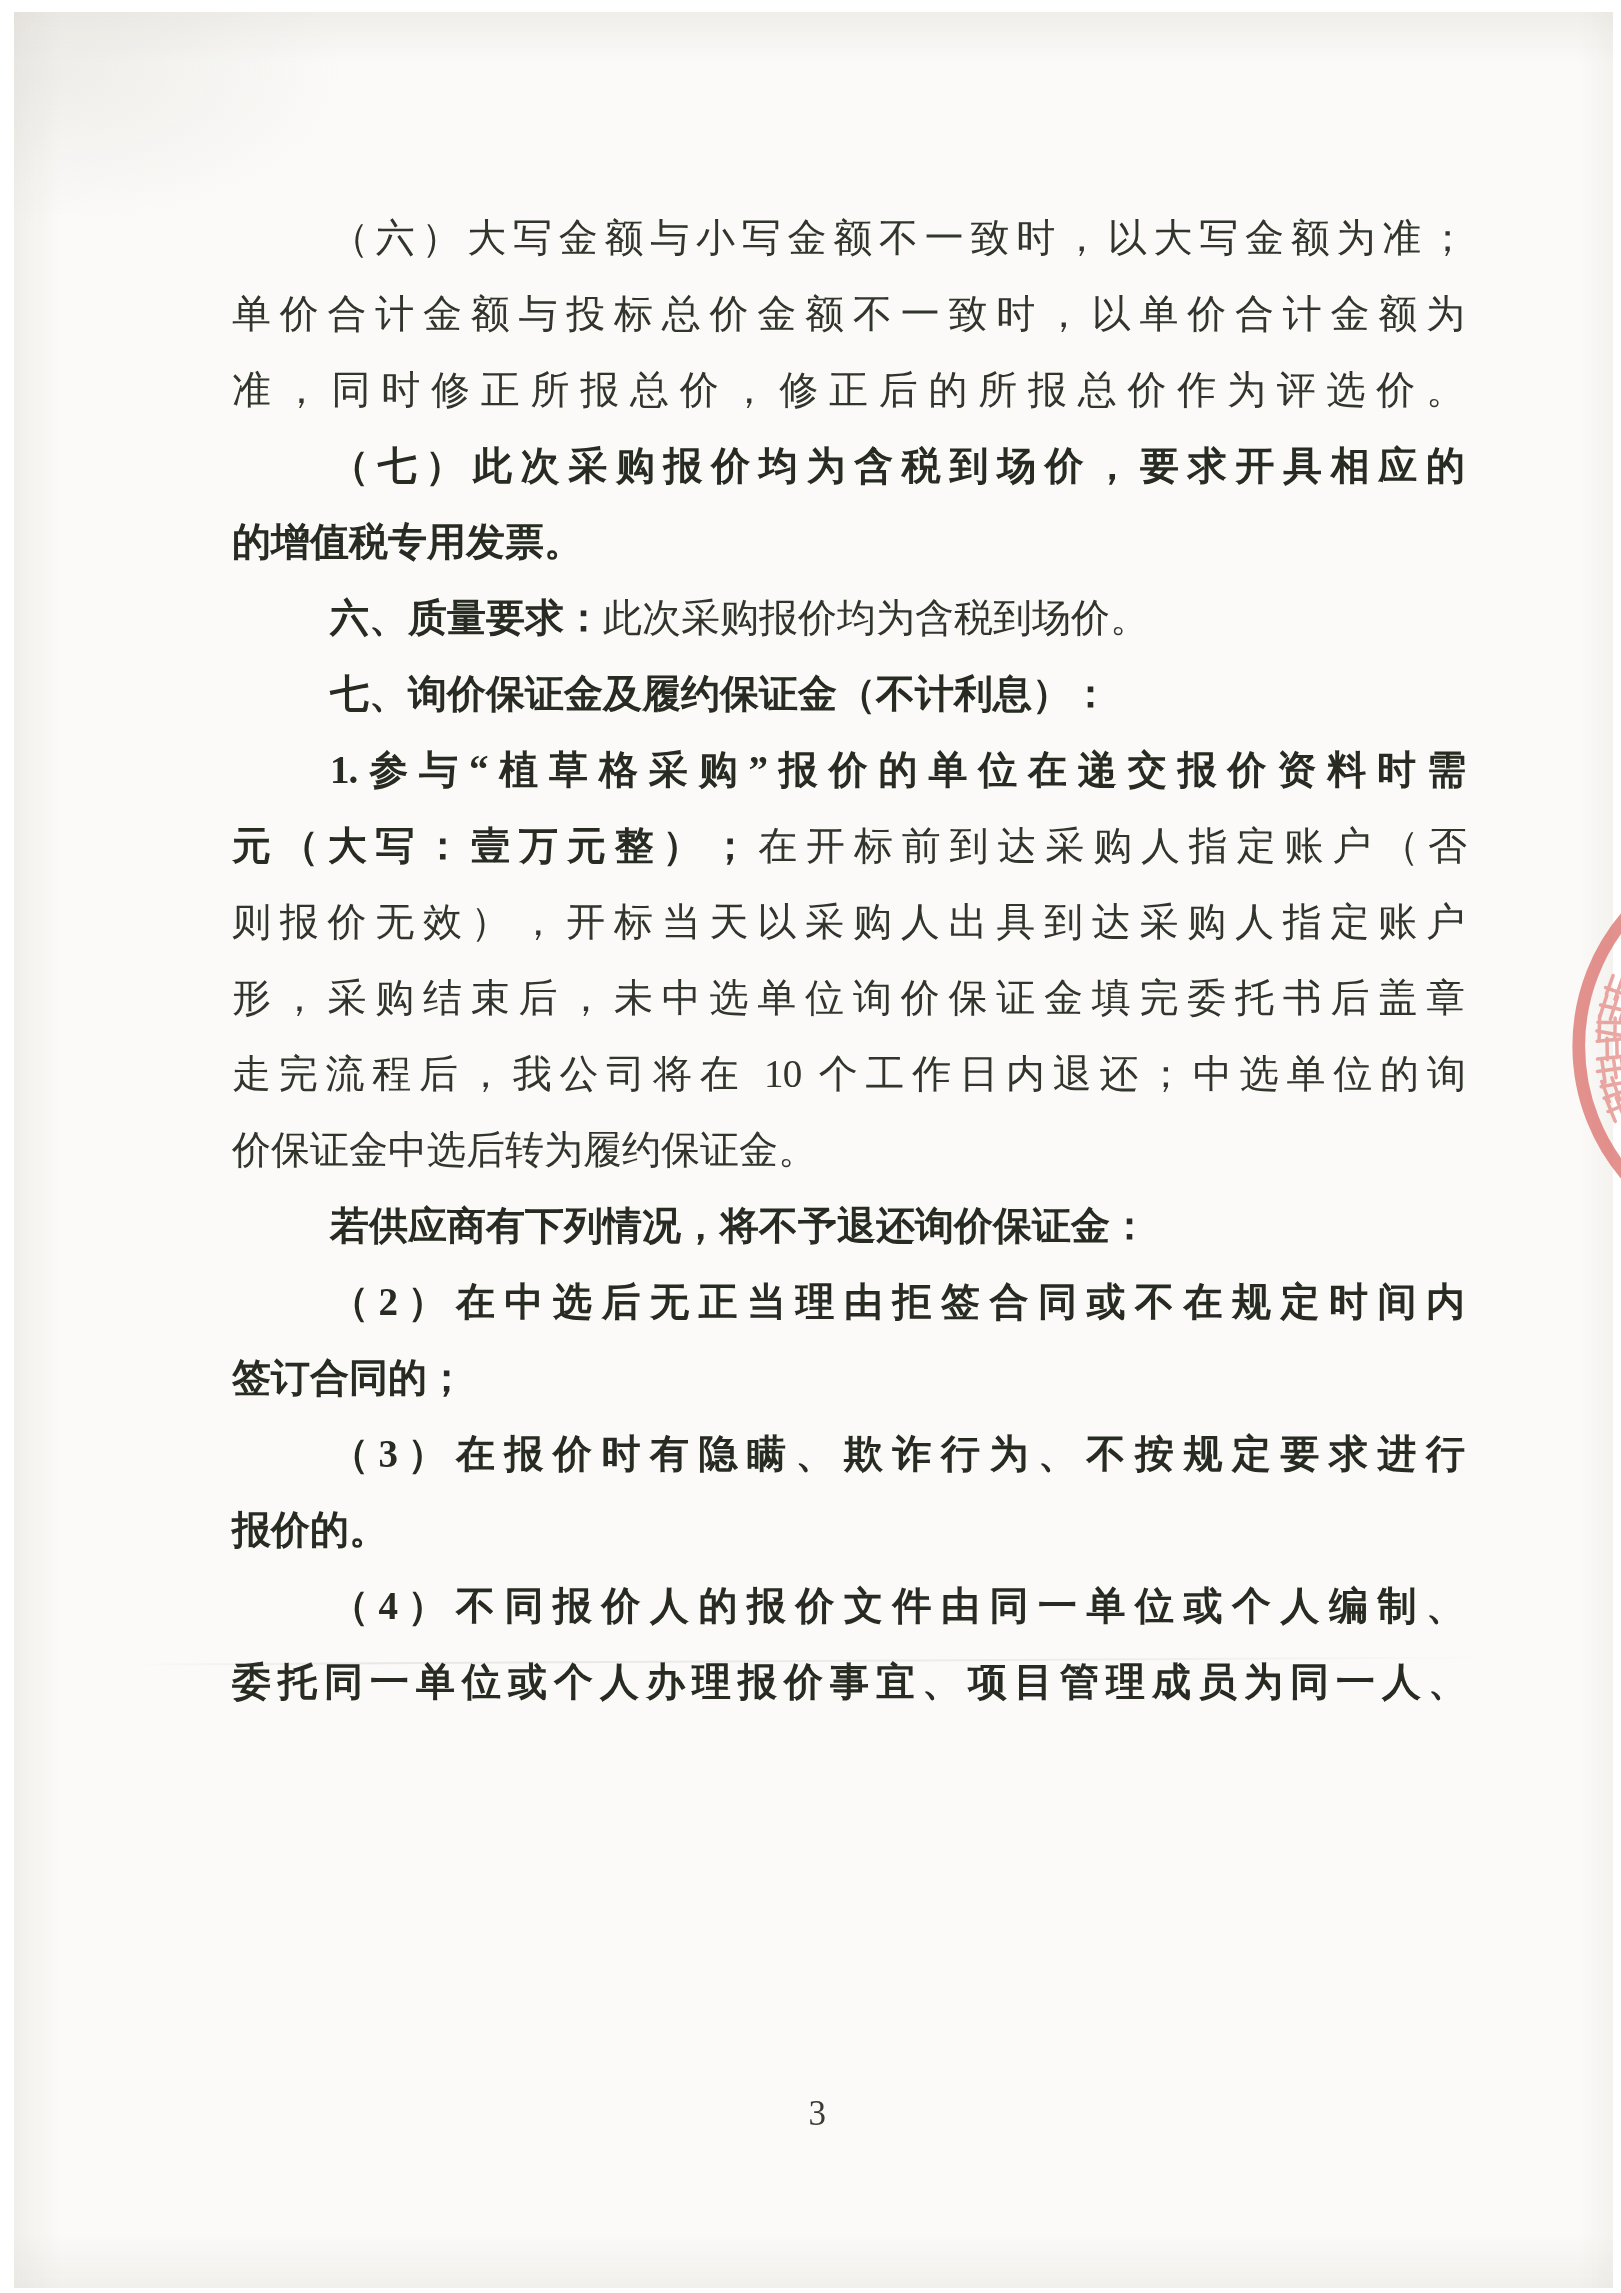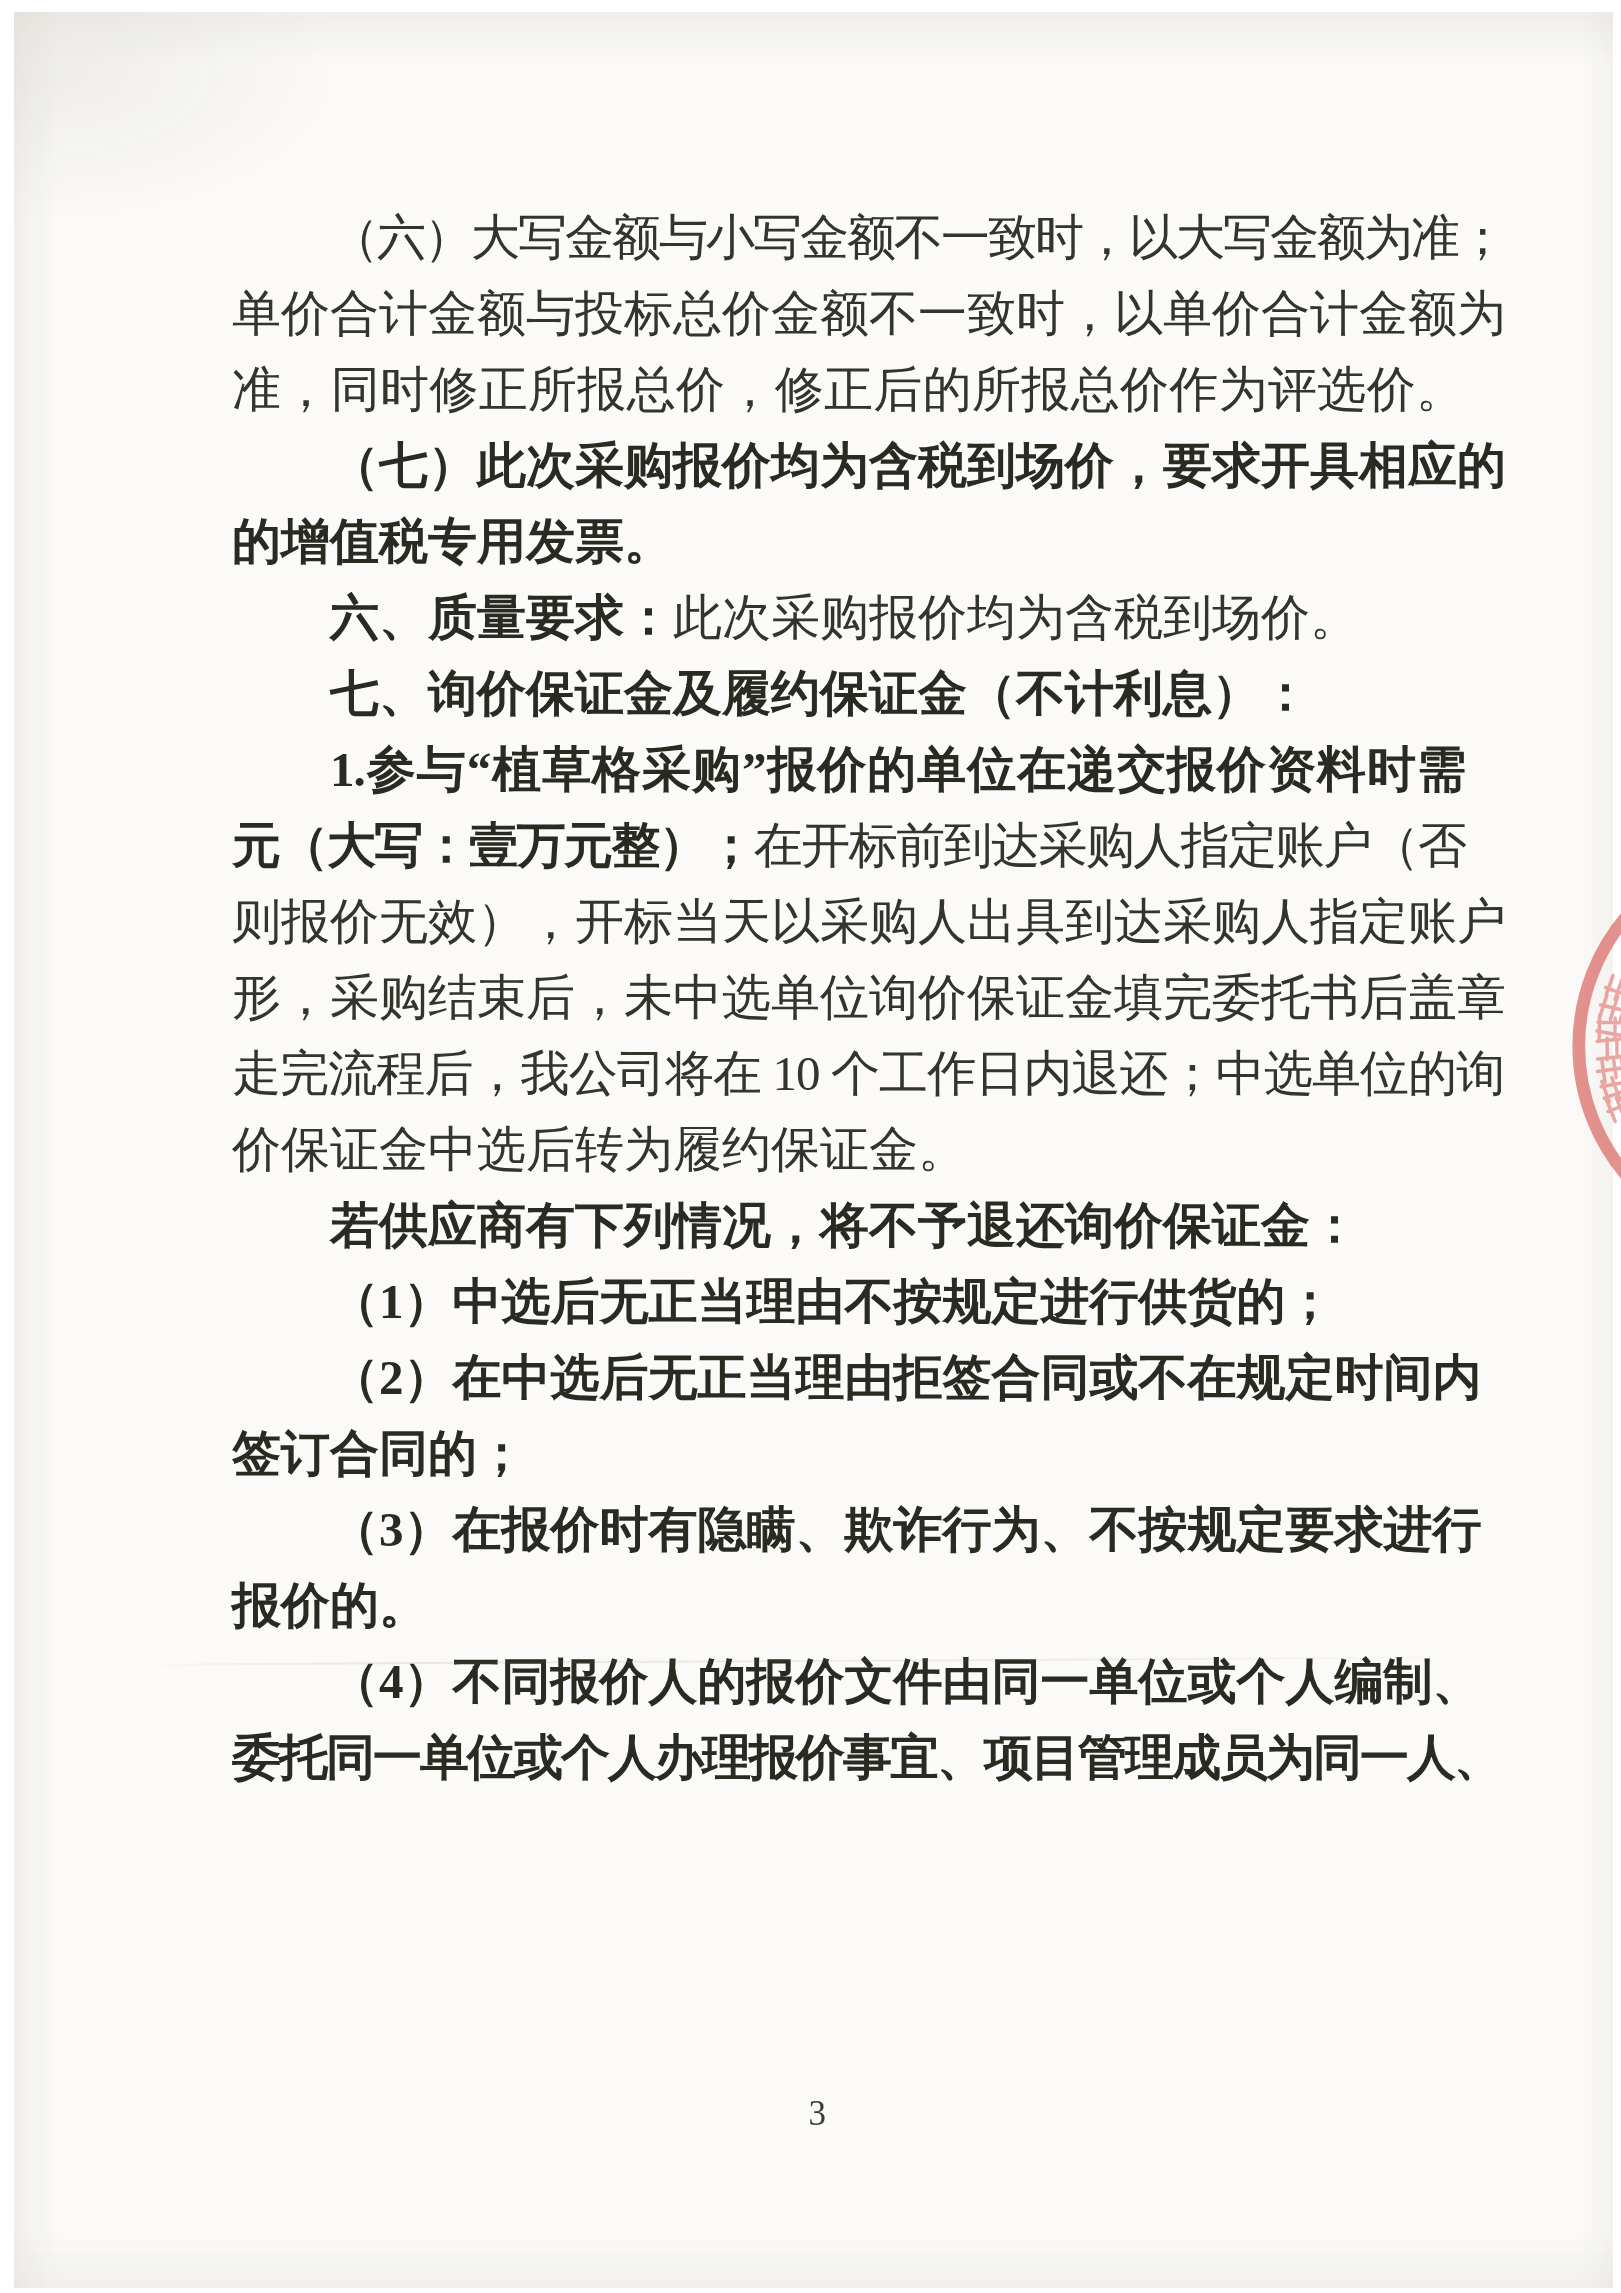--- a/index.html
+++ b/index.html
@@ -23,21 +23,21 @@
       linear-gradient(90deg,  rgba(204,200,191,0.22) 0px, rgba(204,200,191,0) 45px),
       linear-gradient(270deg, rgba(204,200,191,0.16) 0px, rgba(204,200,191,0) 33px),
       linear-gradient(180deg, rgba(204,200,191,0.24) 0px, rgba(204,200,191,0) 51px),
       linear-gradient(0deg,   rgba(204,200,191,0.20) 0px, rgba(204,200,191,0) 55px),
       var(--paper-color);
   }
   .doc-body{
     position:absolute;left:232px;top:200px;width:1233px;
   }
   .line{
-    height:76px;line-height:76px;font-size:49px;
+    height:76px;line-height:76px;font-size:39px;
     color:var(--text-color);
     white-space:nowrap;
   }
   .line.fill{text-align:justify;text-align-last:justify;}
   .line.indent{padding-left:98px;}
   .line.tight{letter-spacing:-2px;}
   .line.tight1{letter-spacing:-0.9px;}
   .seg{display:inline;}
   .seg.bold{font-weight:bold;color:var(--text-bold-color);}
   .crease{
@@ -72,21 +72,20 @@
     <div class="line"><span class="seg bold">的增值税专用发票。</span></div>
     <div class="line indent"><span class="seg bold">六、质量要求：</span><span class="seg">此次采购报价均为含税到场价。</span></div>
     <div class="line indent"><span class="seg bold">七、询价保证金及履约保证金（不计利息）：</span></div>
     <div class="line indent fill tight1"><span class="seg bold">1.参与“植草格采购”报价的单位在递交报价资料时需</span></div>
     <div class="line fill tight"><span class="seg bold">元（大写：壹万元整）；</span><span class="seg">在开标前到达采购人指定账户（否</span></div>
     <div class="line fill"><span class="seg">则报价无效），开标当天以采购人出具到达采购人指定账户</span></div>
     <div class="line fill"><span class="seg">形，采购结束后，未中选单位询价保证金填完委托书后盖章</span></div>
     <div class="line fill tight1"><span class="seg">走完流程后，我公司将在 10 个工作日内退还；中选单位的询</span></div>
     <div class="line"><span class="seg">价保证金中选后转为履约保证金。</span></div>
     <div class="line indent"><span class="seg bold">若供应商有下列情况，将不予退还询价保证金：</span></div>
-    <div class="line indent"><span class="seg bold">（1）中选后无正当理由不按规定进行供货的；</span></div>
     <div class="line indent fill"><span class="seg bold">（2）在中选后无正当理由拒签合同或不在规定时间内</span></div>
     <div class="line"><span class="seg bold">签订合同的；</span></div>
     <div class="line indent fill"><span class="seg bold">（3）在报价时有隐瞒、欺诈行为、不按规定要求进行</span></div>
     <div class="line"><span class="seg bold">报价的。</span></div>
     <div class="line indent fill"><span class="seg bold">（4）不同报价人的报价文件由同一单位或个人编制、</span></div>
     <div class="line fill tight"><span class="seg bold">委托同一单位或个人办理报价事宜、项目管理成员为同一人、</span></div>
   </div>
 
 <div class="crease"></div>
 

